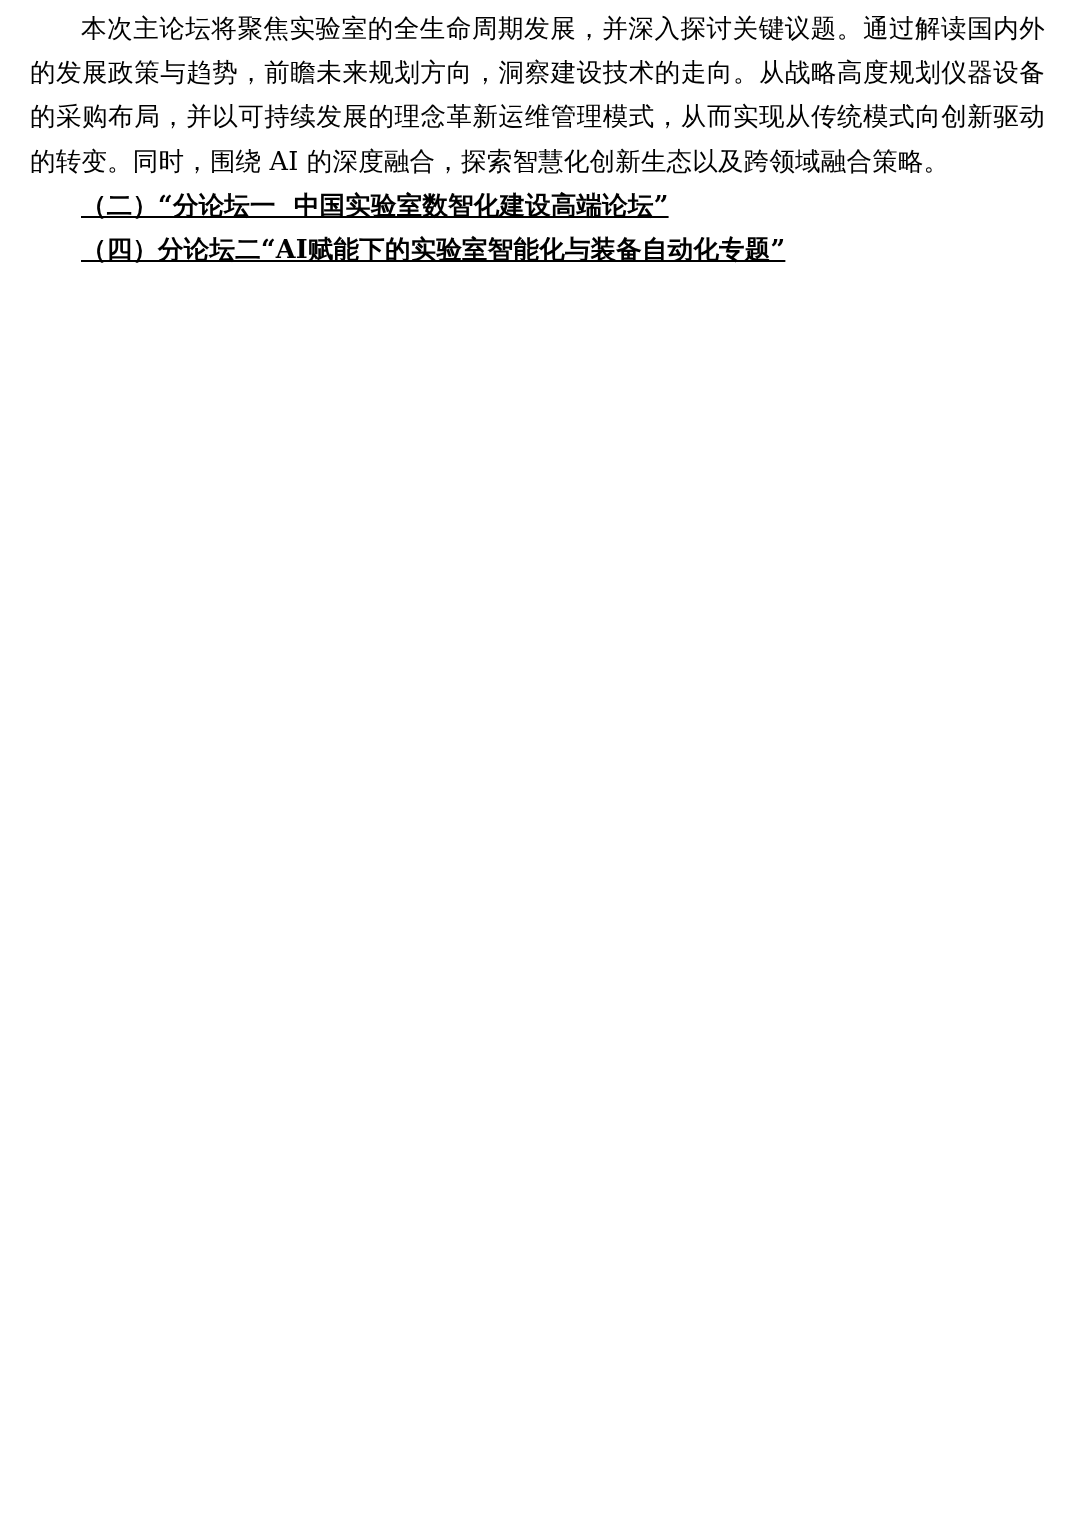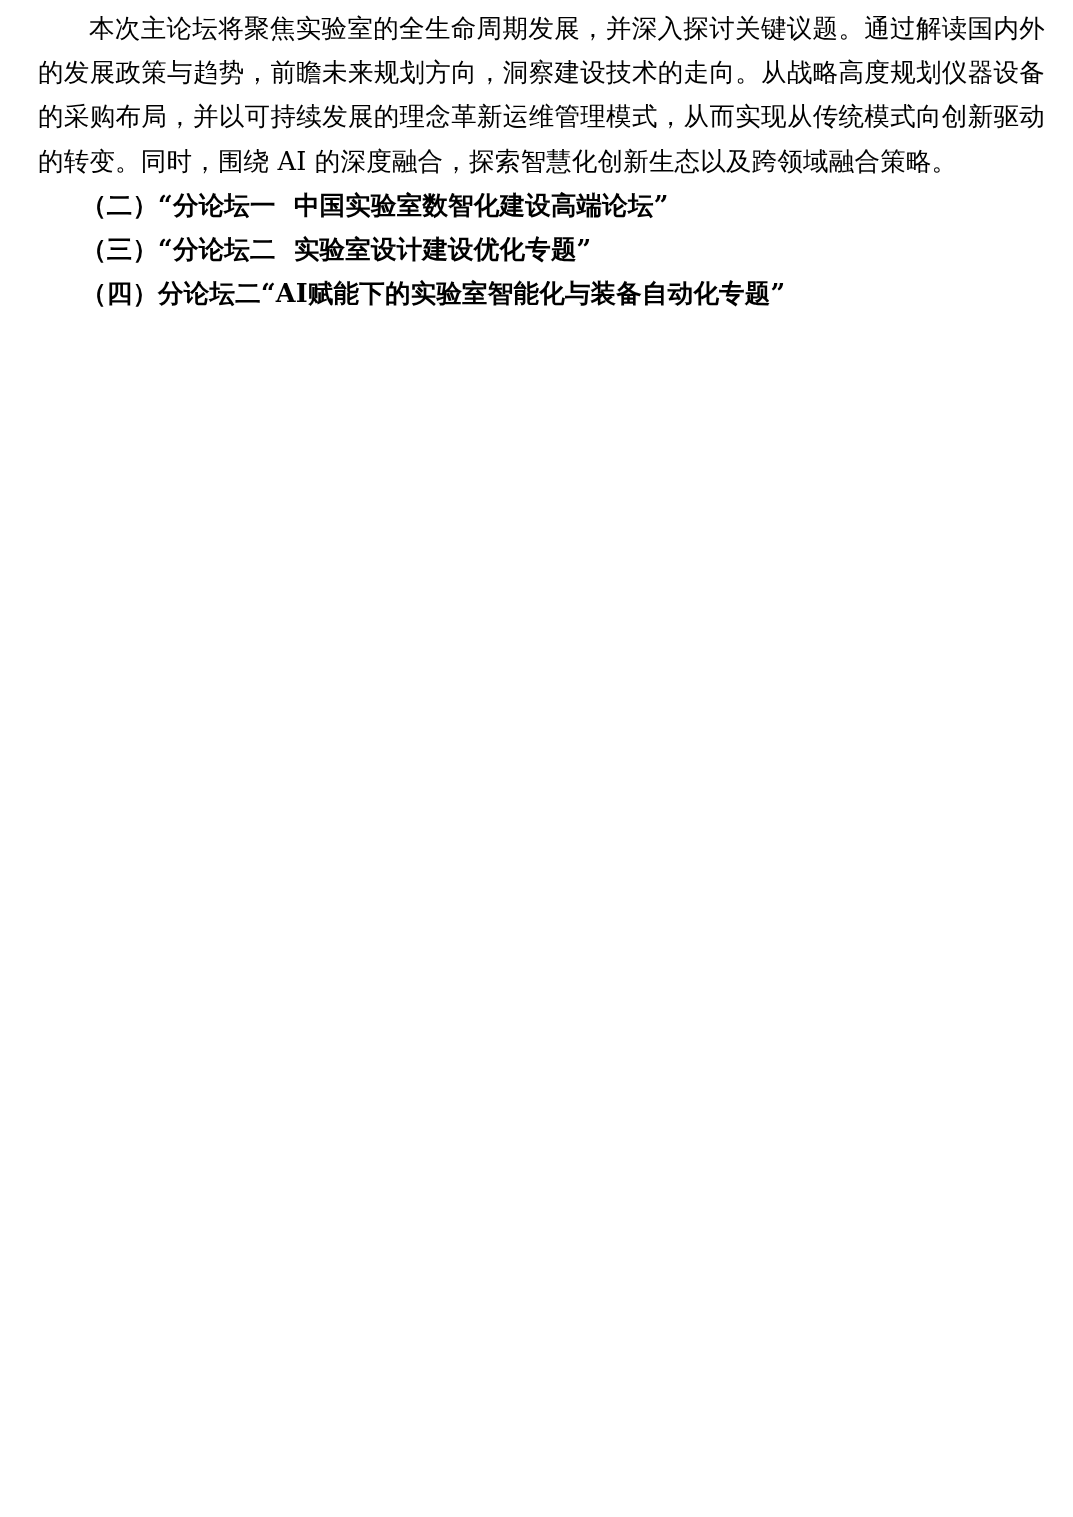--- a/index.html
+++ b/index.html
@@ -19,46 +19,46 @@
     box-sizing: border-box;
     padding: 6px 28px 10px 30px;
     position: relative;
   }
   .para {
     font-size: 25.5px;
     line-height: 1.735;
     text-align: justify;
     text-justify: inter-ideograph;
     text-indent: 2em;
-    margin: 0 0 0 8px;
+    margin: 0 0 0 0;
     letter-spacing: 0.2px;
     white-space: pre-wrap;
   }
   .heading {
     font-size: 25.5px;
     line-height: 1.735;
     text-indent: 2em;
     font-weight: bold;
     margin: 0;
     letter-spacing: 0.2px;
     white-space: pre-wrap;
   }
   .heading.serif-h {
     font-family: "DejaVu Serif", "Liberation Serif", serif;
+    text-decoration: underline;
   }
 </style>
 </head>
 <body>
 
 <div class="page">
 
   <p class="para">本次主论坛将聚焦实验室的全生命周期发展，并深入探讨关键议题。通过解读国内外的发展政策与趋势，前瞻未来规划方向，洞察建设技术的走向。从战略高度规划仪器设备的采购布局，并以可持续发展的理念革新运维管理模式，从而实现从传统模式向创新驱动的转变。同时，围绕 AI 的深度融合，探索智慧化创新生态以及跨领域融合策略。</p>
 
   <p class="heading serif-h">（二）“分论坛一  中国实验室数智化建设高端论坛”</p>
 
 
-  <p class="heading serif-h">（三）“分论坛二  实验室设计建设优化专题”</p>
 
 
   <p class="heading serif-h">（四）分论坛二“AI赋能下的实验室智能化与装备自动化专题”</p>
 
 
 </div>
 
 </body></html>

